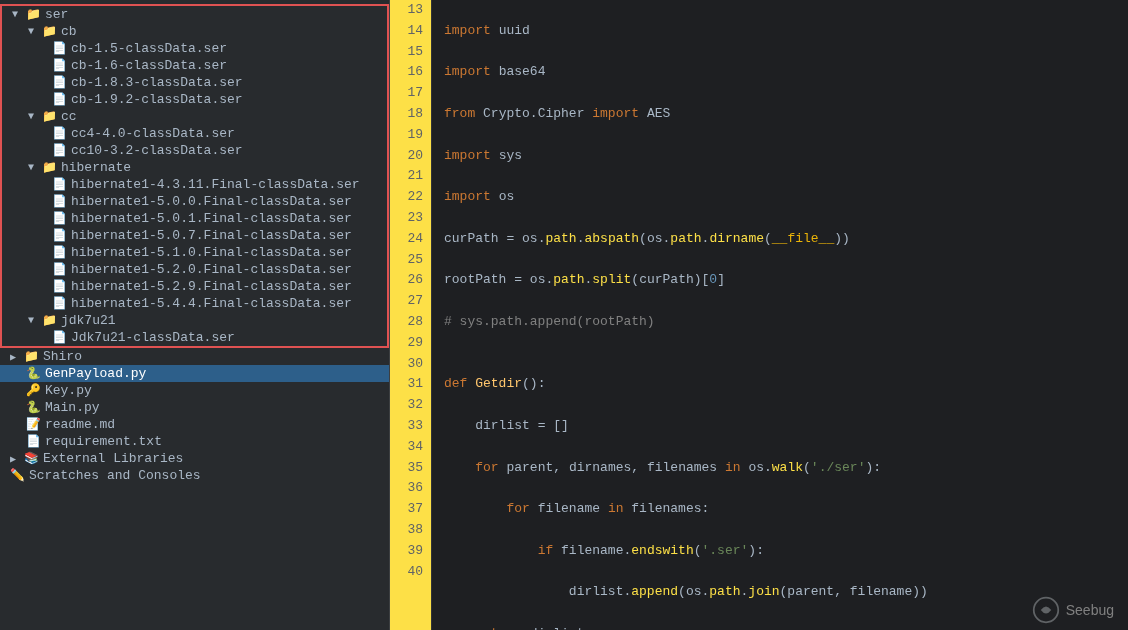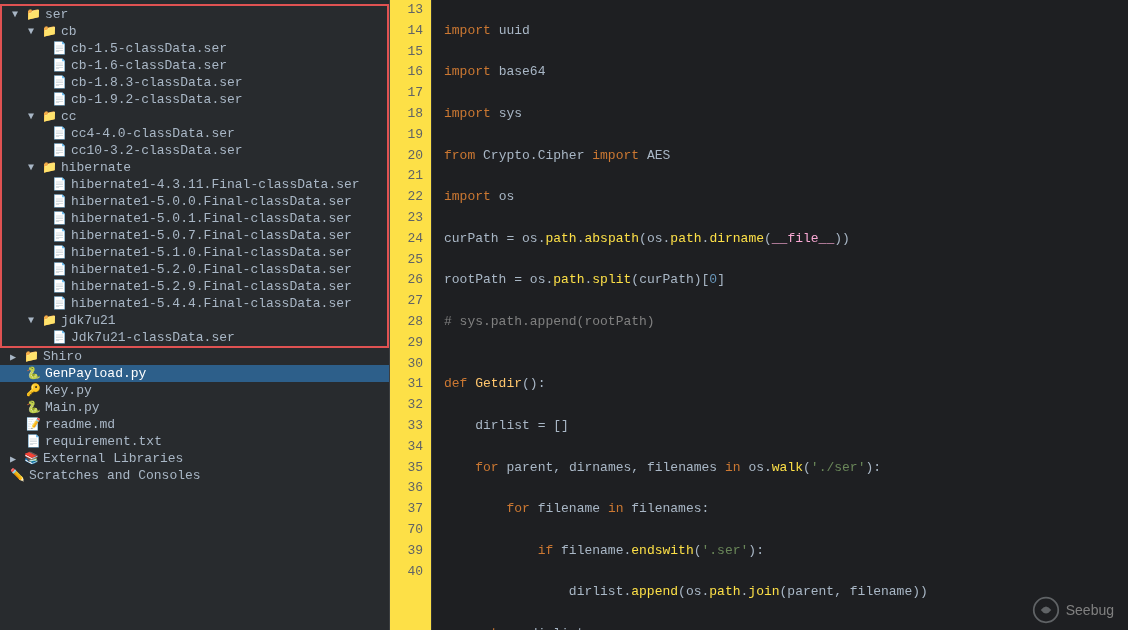--- a/index.html
+++ b/index.html
@@ -108,21 +108,21 @@
 
     
     .kw { color: #cc7832; font-weight: normal; } 
     .fn { color: #ffc66d; } 
     .str { color: #6a8759; } 
     .cmt { color: #808080; } 
     .num { color: #6897bb; } 
     .var { color: #a9b7c6; margin-top: 30px; }
     .op { color: #a9b7c6; }
     .method { color: #fde047; }
-    .special { color: #f9a8d4; font-family: Liberation Mono, monospace; } 
+    .special { color: #eab308; font-family: Liberation Mono, monospace; } 
     .underline { }
 
     
     .watermark {
       position: absolute;
       bottom: 6px;
       right: 14px;
       display: flex;
       align-items: center;
       gap: 6px;
@@ -330,29 +330,29 @@
         <div class="ln">28</div>
         <div class="ln">29</div>
         <div class="ln">30</div>
         <div class="ln">31</div>
         <div class="ln">32</div>
         <div class="ln">33</div>
         <div class="ln">34</div>
         <div class="ln">35</div>
         <div class="ln">36</div>
         <div class="ln">37</div>
-        <div class="ln">70</div>
+        <div class="ln">38</div>
         <div class="ln">39</div>
         <div class="ln">40</div>
       </div>
       <div class="code-lines">
 <span class="ln"><span class="kw">import</span> <span class="var">uuid</span></span>
 <span class="ln"><span class="kw">import</span> <span class="var">base64</span></span>
+<span class="ln"><span class="kw">from</span> <span class="var">Crypto.Cipher</span> <span class="kw">import</span> <span class="var">AES</span></span>
 <span class="ln"><span class="kw">import</span> <span class="var">sys</span></span>
-<span class="ln"><span class="kw">from</span> <span class="var">Crypto.Cipher</span> <span class="kw">import</span> <span class="var">AES</span></span>
 <span class="ln"><span class="kw">import</span> <span class="var">os</span></span>
 <span class="ln"><span class="var">curPath</span> <span class="op">=</span> <span class="var">os</span><span class="op">.</span><span class="method">path</span><span class="op">.</span><span class="method">abspath</span><span class="op">(</span><span class="var">os</span><span class="op">.</span><span class="method">path</span><span class="op">.</span><span class="method">dirname</span><span class="op">(</span><span class="special">__file__</span><span class="op">))</span></span>
 <span class="ln"><span class="var">rootPath</span> <span class="op">=</span> <span class="var">os</span><span class="op">.</span><span class="method">path</span><span class="op">.</span><span class="method">split</span><span class="op">(</span><span class="var">curPath</span><span class="op">)[</span><span class="num">0</span><span class="op">]</span></span>
 <span class="ln"><span class="cmt"># sys.path.append(rootPath)</span></span>
 <span class="ln"></span>
 <span class="ln"><span class="kw">def</span> <span class="fn underline">Getdir</span><span class="op">():</span></span>
 <span class="ln">    <span class="var">dirlist</span> <span class="op">=</span> <span class="op">[]</span></span>
 <span class="ln">    <span class="kw">for</span> <span class="var">parent</span><span class="op">,</span> <span class="var">dirnames</span><span class="op">,</span> <span class="var">filenames</span> <span class="kw">in</span> <span class="var">os</span><span class="op">.</span><span class="method">walk</span><span class="op">(</span><span class="str">'./ser'</span><span class="op">):</span></span>
 <span class="ln">        <span class="kw">for</span> <span class="var">filename</span> <span class="kw">in</span> <span class="var">filenames</span><span class="op">:</span></span>
 <span class="ln">            <span class="kw">if</span> <span class="var">filename</span><span class="op">.</span><span class="method">endswith</span><span class="op">(</span><span class="str">'.ser'</span><span class="op">):</span></span>

